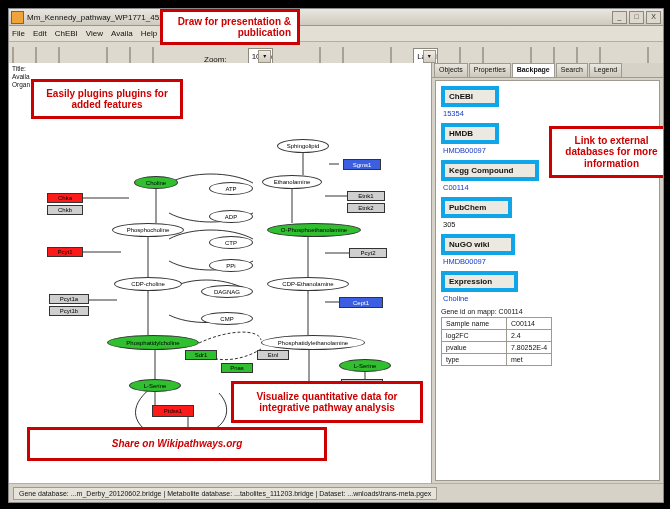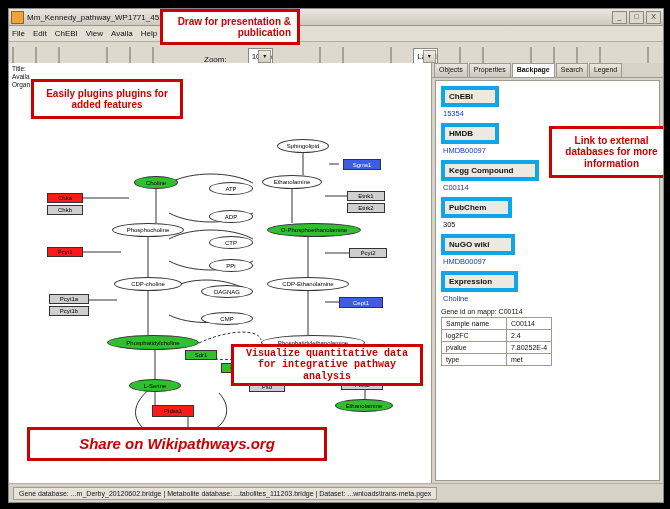--- a/index.html
+++ b/index.html
@@ -61,22 +61,22 @@
 
   
   .statusbar{position:absolute;left:0;right:0;bottom:0;height:18px;background:#d6d2c8;border-top:1px solid #b4afa4;display:flex;align-items:center;padding-left:4px;}
   .statusbox{border:1px solid #9e9a90;background:#e6e3db;font-size:7px;color:#111;padding:2px 5px;}
 
   
   .callout{position:absolute;background:#fff;border:3px solid #cc0000;color:#cc0000;font-weight:bold;text-align:center;display:flex;align-items:center;justify-content:center;padding:4px 6px;box-sizing:border-box;line-height:1.15;}
   #co-draw{left:151px;top:0px;width:140px;height:36px;font-size:10px;text-align:right;}
   #co-plugins{left:22px;top:70px;width:152px;height:40px;font-size:10px;}
   #co-link{left:540px;top:117px;width:125px;height:52px;font-size:10px;}
-  #co-viz{left:222px;top:335px;width:192px;height:42px;font-size:10px;font-family:Liberation Mono, monospace;}
-  #co-share{left:18px;top:418px;width:300px;height:34px;font-size:15px;font-style:italic;}
+  #co-viz{left:222px;top:372px;width:192px;height:42px;font-size:10px;}
+  #co-share{left:18px;top:418px;width:300px;height:34px;font-size:10px;font-style:italic;}
 </style>
 </head>
 <body>
 
 <div id="app">
 
   <div class="titlebar">
     <div class="tb-icon"></div>
     <div class="tb-title">Mm_Kennedy_pathway_WP1771_45176.gpml - PathVisio</div>
     <div class="tb-btns">

